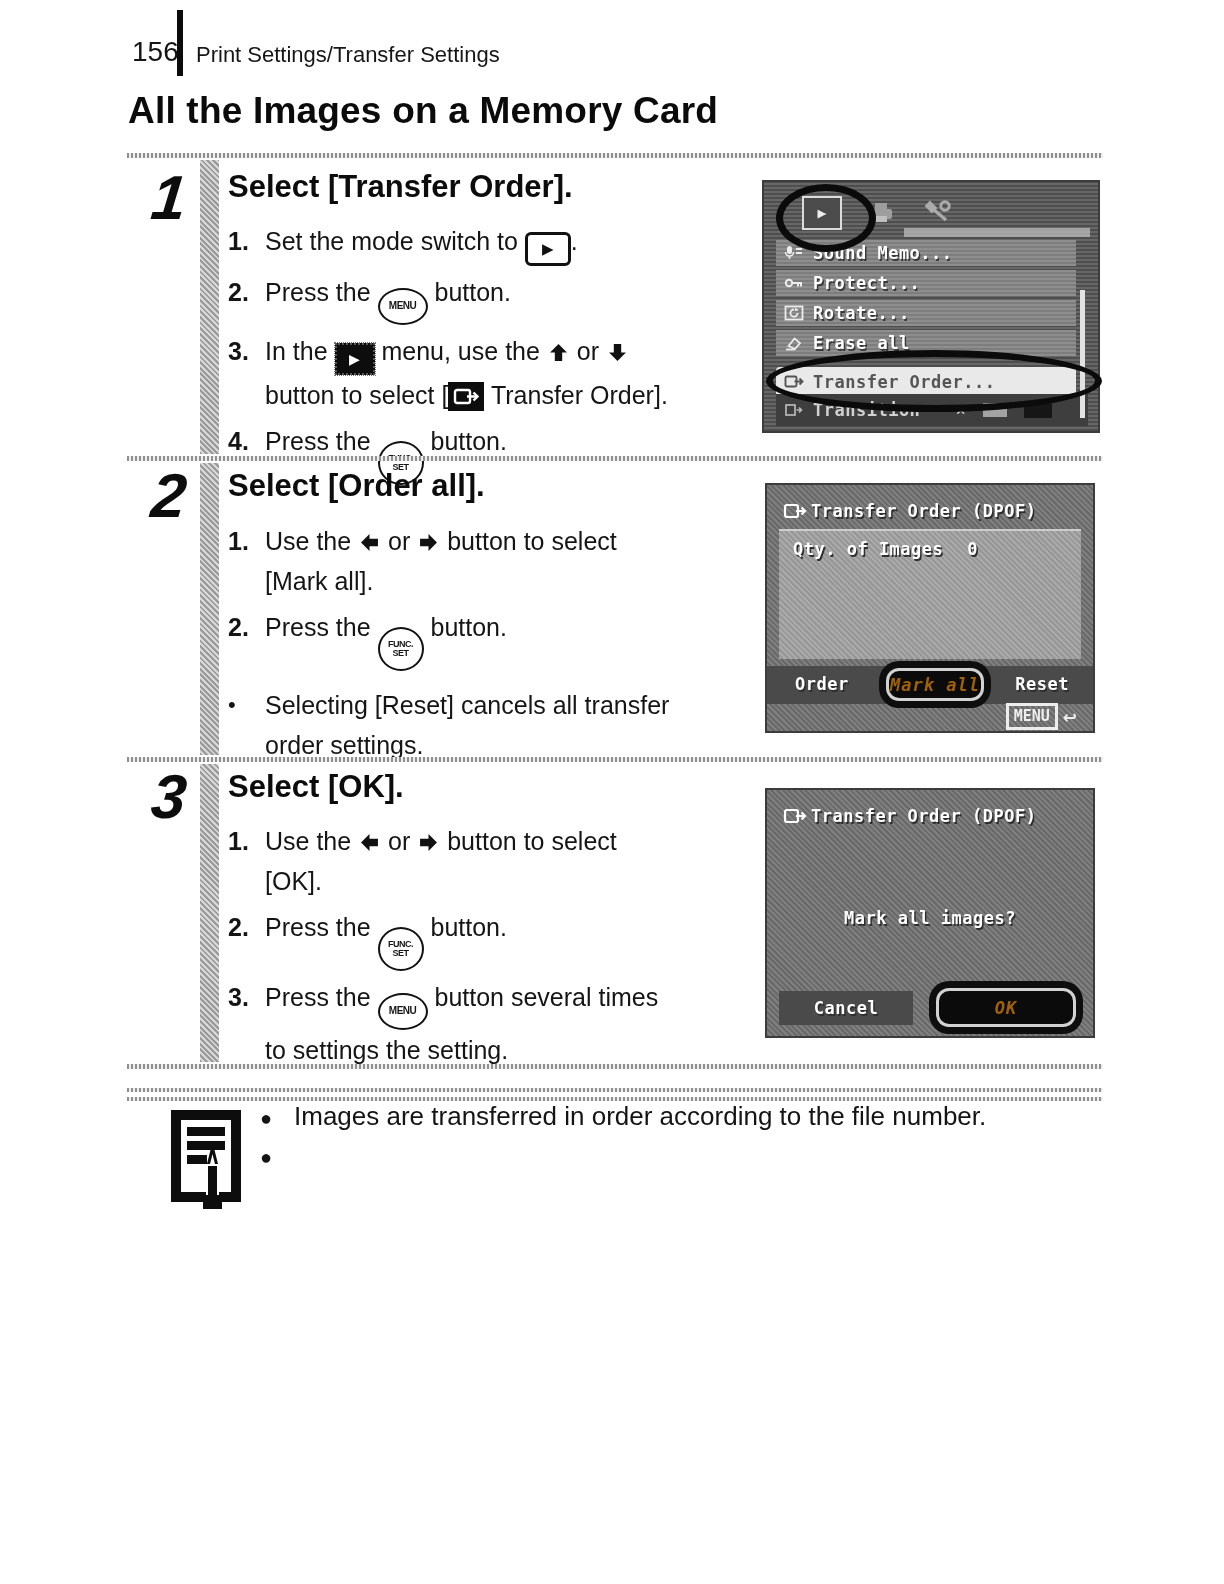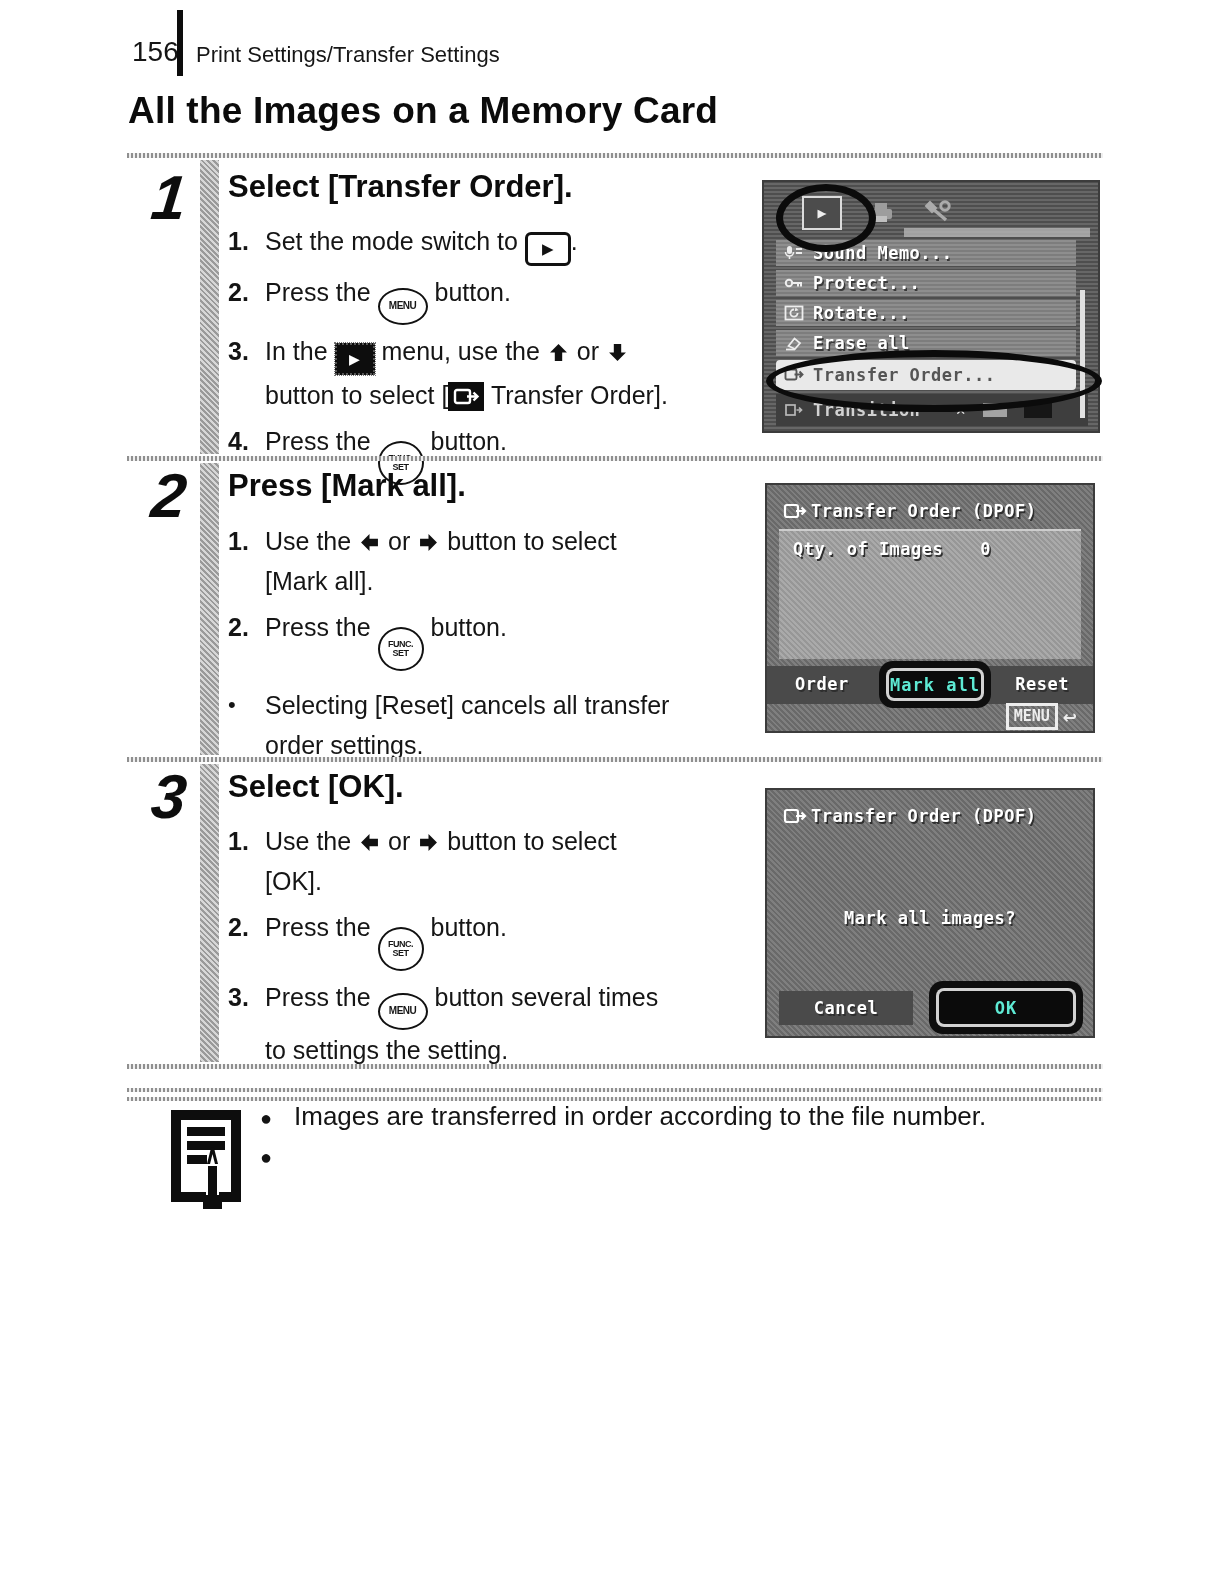--- a/index.html
+++ b/index.html
@@ -59,39 +59,39 @@
   .s1{background:#5f5f5f repeating-linear-gradient(0deg,rgba(0,0,0,.18) 0 2px,rgba(255,255,255,.05) 2px 4px);}
   .s1-tabs{position:absolute;left:0;top:0;right:0;height:52px;}
   .tab-play{position:absolute;left:38px;top:14px;width:36px;height:30px;background:#4c4c4c;
             border:2px solid #dcdcdc;color:#efefef;font-size:15px;display:flex;align-items:center;justify-content:center;}
   .tab-ic{position:absolute;top:18px;}
   .s1-band{position:absolute;left:140px;top:46px;width:186px;height:9px;background:#b6b6b6;opacity:.8;}
   .mrow{position:absolute;left:12px;width:300px;height:26px;display:flex;align-items:center;gap:9px;
         padding-left:8px;box-sizing:border-box;font-size:17px;
         background:repeating-linear-gradient(0deg,#8e8e8e 0 2px,#7d7d7d 2px 4px);}
   .mrow .lbl{color:#fff;text-shadow:1.5px 1.5px 0 #3a3a3a;letter-spacing:.5px;}
-  .mrow.sel{background:#e9e9e9;height:30px;border-radius:4px;}
+  .mrow.sel{background:#e9e9e9;height:30px;border-radius:4px;margin-top:7px;}
   .mrow.sel .lbl{color:#555;text-shadow:none;}
   .mrow.partial{background:#3e3e3e;width:312px;}
   .mrow.partial .lbl{color:#d2d2d2;text-shadow:none;}
   .micon{width:20px;height:16px;flex:none;display:flex;align-items:center;justify-content:center;}
   .s1-scroll{position:absolute;right:13px;top:108px;width:5px;height:128px;background:#e2e2e2;}
   .x-mark{color:#e8e8e8;font-size:13px;margin-left:26px;font-family:"DejaVu Sans",sans-serif;}
   .tile-l{width:24px;height:14px;background:#a3a3a3;margin-left:8px;}
   .tile-d{width:28px;height:15px;background:#161616;margin-left:8px;}
 
   
   .scr-title{position:absolute;left:16px;top:16px;display:flex;align-items:center;gap:4px;font-size:17px;}
   .qbox{position:absolute;left:12px;top:44px;width:302px;height:128px;border-top:2px solid #cdcdcd;
         background:#a0a0a0 repeating-linear-gradient(45deg,rgba(255,255,255,.10) 0 2px,rgba(0,0,0,.06) 2px 4px);}
-  .qrow{position:absolute;left:14px;top:8px;display:flex;gap:37px;font-size:17px;}
+  .qrow{position:absolute;left:14px;top:8px;display:flex;gap:24px;font-size:17px;}
   .bstrip{position:absolute;background:#4a4a4a;}
   .blabel{font-size:17px;}
-  .pill{background:#0b0b0b;color:#5eead4;border-radius:5px;box-shadow:0 0 0 3px #d2d2d2,0 0 0 10px #0e0e0e;
-        display:flex;align-items:center;justify-content:center;font-size:17px;letter-spacing:1px;}
+  .pill{background:#0b0b0b;color:#a16207;border-radius:10px;box-shadow:0 0 0 3px #d2d2d2,0 0 0 10px #0e0e0e;
+        display:flex;align-items:center;justify-content:center;font-size:17px;letter-spacing:1px;font-style:italic;}
   .menu-badge{position:absolute;display:flex;align-items:center;gap:5px;}
   .menu-badge .mb{border:3px solid #ededed;color:#ededed;font-size:15px;padding:0 5px;line-height:21px;}
   .menu-badge .ra{color:#ededed;font-family:"DejaVu Sans",sans-serif;font-size:17px;text-shadow:none;}
 
   
   .note-icon{position:absolute;left:170px;top:1110px;}
   .note-list{position:absolute;left:260px;top:1098px;width:850px;font-size:26px;line-height:37px;color:#141414;}
   .nrow{display:flex;}
   .nrow .nb{width:34px;flex:none;font-size:20px;padding-top:2px;}
   .blue-line{position:absolute;left:127px;top:1572px;width:146px;height:3px;}
@@ -232,21 +232,21 @@
 
     <div class="s1-scroll"></div>
     <div class="oval" style="left:12px;top:2px;width:86px;height:54px"></div>
     <div class="oval" style="left:2px;top:168px;width:322px;height:48px"></div>
   </div>
 
   <div class="sep" style="top:456px"></div>
 
   <div class="stepnum" style="top:460px">2</div>
   <div class="stepbar" style="top:463px;height:292px"></div>
-  <div class="sheading" style="top:468px">Press [Mark all].</div>
+  <div class="sheading" style="top:468px">Select [Order all].</div>
 
   <div class="instr-block" style="top:521px">
     <div class="instr">
       <span class="inum">1.</span>
       <span class="itext">
         <span class="iline"><span>Use the </span><svg class="arrow" width="19" height="19" viewBox="0 0 18 18">
               <path d="M1 9 L9 1 V5.5 H17 V12.5 H9 V17 Z" fill="#111"></path>
             </svg><span> or </span><svg class="arrow" width="19" height="19" viewBox="0 0 18 18">
               <path d="M17 9 L9 17 V12.5 H1 V5.5 H9 V1 Z" fill="#111"></path>
             </svg><span> button to select</span></span>

